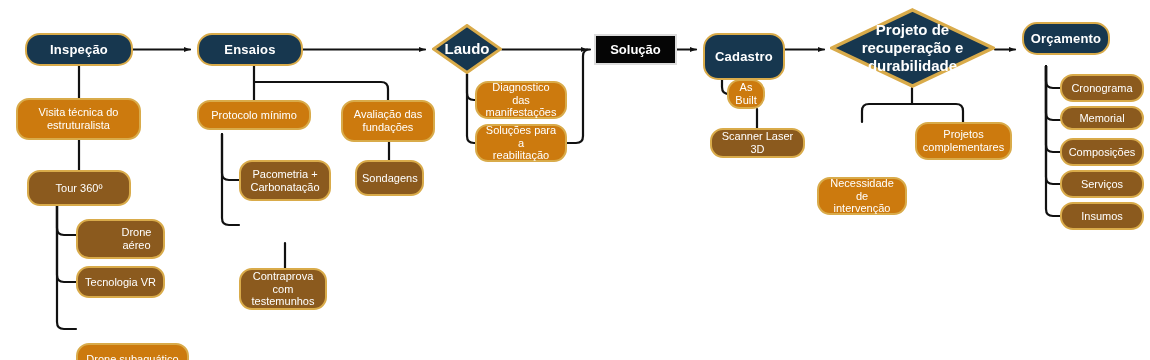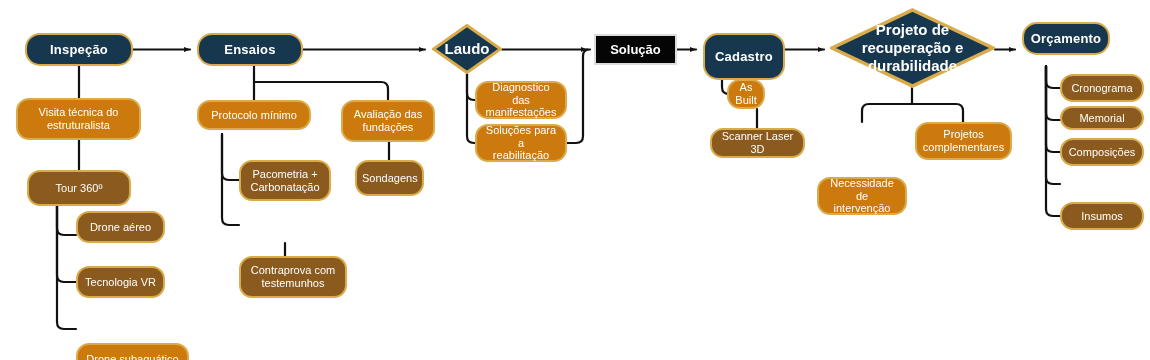--- a/index.html
+++ b/index.html
@@ -187,21 +187,21 @@
 
   <div class="node n-orange" style="left:16px;top:98px;width:125px;height:42px;align-items:center;">
     <span class="node-label">Visita técnica do
 estruturalista</span>
   </div>
 
   <div class="node n-brown" style="left:27px;top:170px;width:104px;height:36px;">
     <span class="node-label">Tour 360º</span>
   </div>
 
-  <div class="node n-brown" style="left:76px;top:211px;width:89px;height:32px;">
+  <div class="node n-brown" style="left:76px;top:219px;width:89px;height:40px;padding-left:32px;">
     <span class="node-label">Drone aéreo</span>
   </div>
 
   <div class="node n-brown" style="left:76px;top:266px;width:89px;height:32px;">
     <span class="node-label">Tecnologia VR</span>
   </div>
 
   <div class="node n-orange" style="left:76px;top:313px;width:113px;height:32px;margin-top:30px;">
     <span class="node-label">Drone subaquático</span>
   </div>
@@ -209,21 +209,21 @@
   <div class="node n-orange" style="left:197px;top:100px;width:114px;height:30px;">
     <span class="node-label">Protocolo mínimo</span>
   </div>
 
   <div class="node n-brown" style="left:239px;top:160px;width:92px;height:41px;">
     <span class="node-label">Pacometria +
 Carbonatação</span>
   </div>
 
 
-  <div class="node n-brown" style="left:239px;top:256px;width:108px;height:42px;">
+  <div class="node n-brown" style="left:239px;top:268px;width:88px;height:42px;">
     <span class="node-label">Contraprova com
 testemunhos</span>
   </div>
 
   <div class="node n-orange" style="left:341px;top:100px;width:94px;height:42px;">
     <span class="node-label">Avaliação das
 fundações</span>
   </div>
 
   <div class="node n-brown" style="left:355px;top:160px;width:69px;height:36px;">
@@ -263,18 +263,21 @@
   </div>
 
   <div class="node n-brown" style="left:1060px;top:106px;width:84px;height:24px;">
     <span class="node-label">Memorial</span>
   </div>
 
   <div class="node n-brown" style="left:1060px;top:138px;width:84px;height:28px;">
     <span class="node-label">Composições</span>
   </div>
 
+  <div class="node n-brown" style="left:1060px;top:170px;width:84px;height:28px;">
+    <span class="node-label">Serviços</span>
+  </div>
 
   <div class="node n-brown" style="left:1060px;top:202px;width:84px;height:28px;">
     <span class="node-label">Insumos</span>
   </div>
 
 </div>
 
 </body></html>

